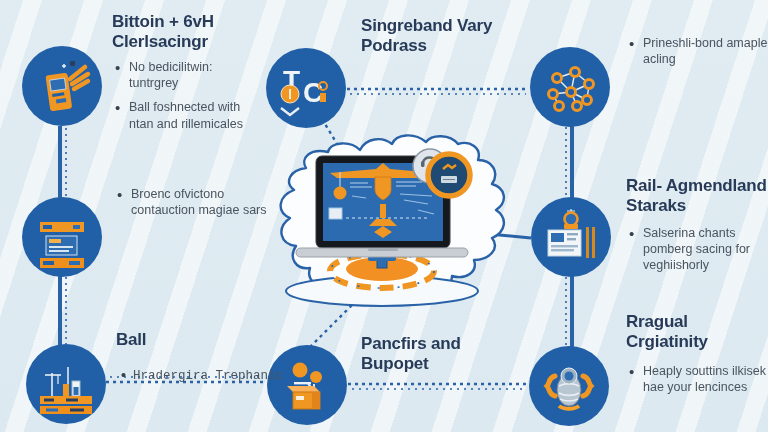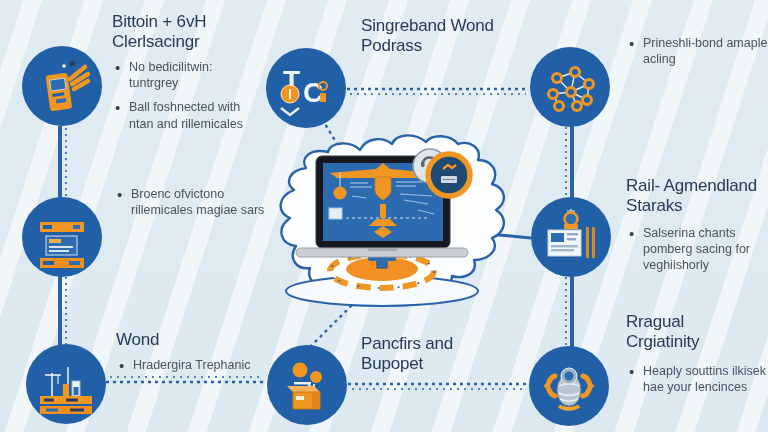--- a/index.html
+++ b/index.html
@@ -29,38 +29,38 @@
   .textblock{position:absolute;}
   .t0{left:112px;top:12px;width:152px;}
   .t1{left:361px;top:16px;width:185px;}
   .t2{left:626px;top:16px;width:142px;}
   .t3{left:114px;top:180px;width:168px;}
   .t4{left:626px;top:176px;width:145px;}
   .t5{left:116px;top:330px;width:200px;}
   .t6{left:361px;top:334px;width:170px;}
   .t7{left:626px;top:312px;width:145px;}
   .title{
-    margin:0;font-size:17px;line-height:1.2;font-weight:400;
+    margin:0;font-size:17px;line-height:1.2;font-weight:700;
     color:#273b58;letter-spacing:-.2px;white-space:pre;
   }
   .bullets{list-style:none;margin:0;padding:0;}
   .bullets li{
     position:relative;padding-left:15px;margin:0 0 8px 2px;
     font-size:12.5px;line-height:1.3;color:#49545f;
   }
   .bullets li::before{
     content:"\2022";position:absolute;left:1px;top:-1px;
     color:#37424e;font-size:15px;
   }
   .t0 .bullets{margin-top:6px;}
   .t1 .bullets{margin-top:12px;}
   .t2 .bullets{margin-top:19px;}
   .t3 .bullets{margin-top:6px;}
   .t4 .bullets{margin-top:8px;}
-  .t5 .bullets{margin-top:7px;}
+  .t5 .bullets{margin-top:18px;font-family:Liberation Mono, monospace;}
   .t7 .bullets{margin-top:10px;}
 </style>
 </head>
 <body>
 
 <svg class="overlay" width="768" height="432" viewBox="0 0 768 432">
 
   <g stroke="#2a62a8" fill="none">
     <line x1="60" y1="126" x2="60" y2="199" stroke-width="4"></line>
     <line x1="66" y1="128" x2="66" y2="197" stroke-width="1.6" stroke-dasharray="2 4"></line>
@@ -279,46 +279,46 @@
 <div class="textblock t0">
   <h2 class="title">Bittoin + 6vH
 Clerlsacingr</h2>
   <ul class="bullets">
     <li>No bedicilitwin: tuntrgrey</li>
     <li>Ball foshnected with ntan and rillemicales</li>
   </ul>
 </div>
 
 <div class="textblock t1">
-  <h2 class="title">Singreband Wond
+  <h2 class="title">Singreband Vary
 Podrass</h2>
 </div>
 
 <div class="textblock t2">
   <ul class="bullets">
     <li>Prineshli-bond amaple acling</li>
   </ul>
 </div>
 
 <div class="textblock t3">
   <ul class="bullets">
-    <li>Broenc ofvictono rillemicales magiae sars</li>
+    <li>Broenc ofvictono contauction magiae sars</li>
   </ul>
 </div>
 
 <div class="textblock t4">
   <h2 class="title">Rail- Agmendland
 Staraks</h2>
   <ul class="bullets">
     <li>Salserina chants pomberg sacing for veghiishorly</li>
   </ul>
 </div>
 
 <div class="textblock t5">
-  <h2 class="title">Wond</h2>
+  <h2 class="title">Ball</h2>
   <ul class="bullets">
     <li>Hradergira Trephanic</li>
   </ul>
 </div>
 
 <div class="textblock t6">
   <h2 class="title">Pancfirs and
 Bupopet</h2>
 </div>
 

